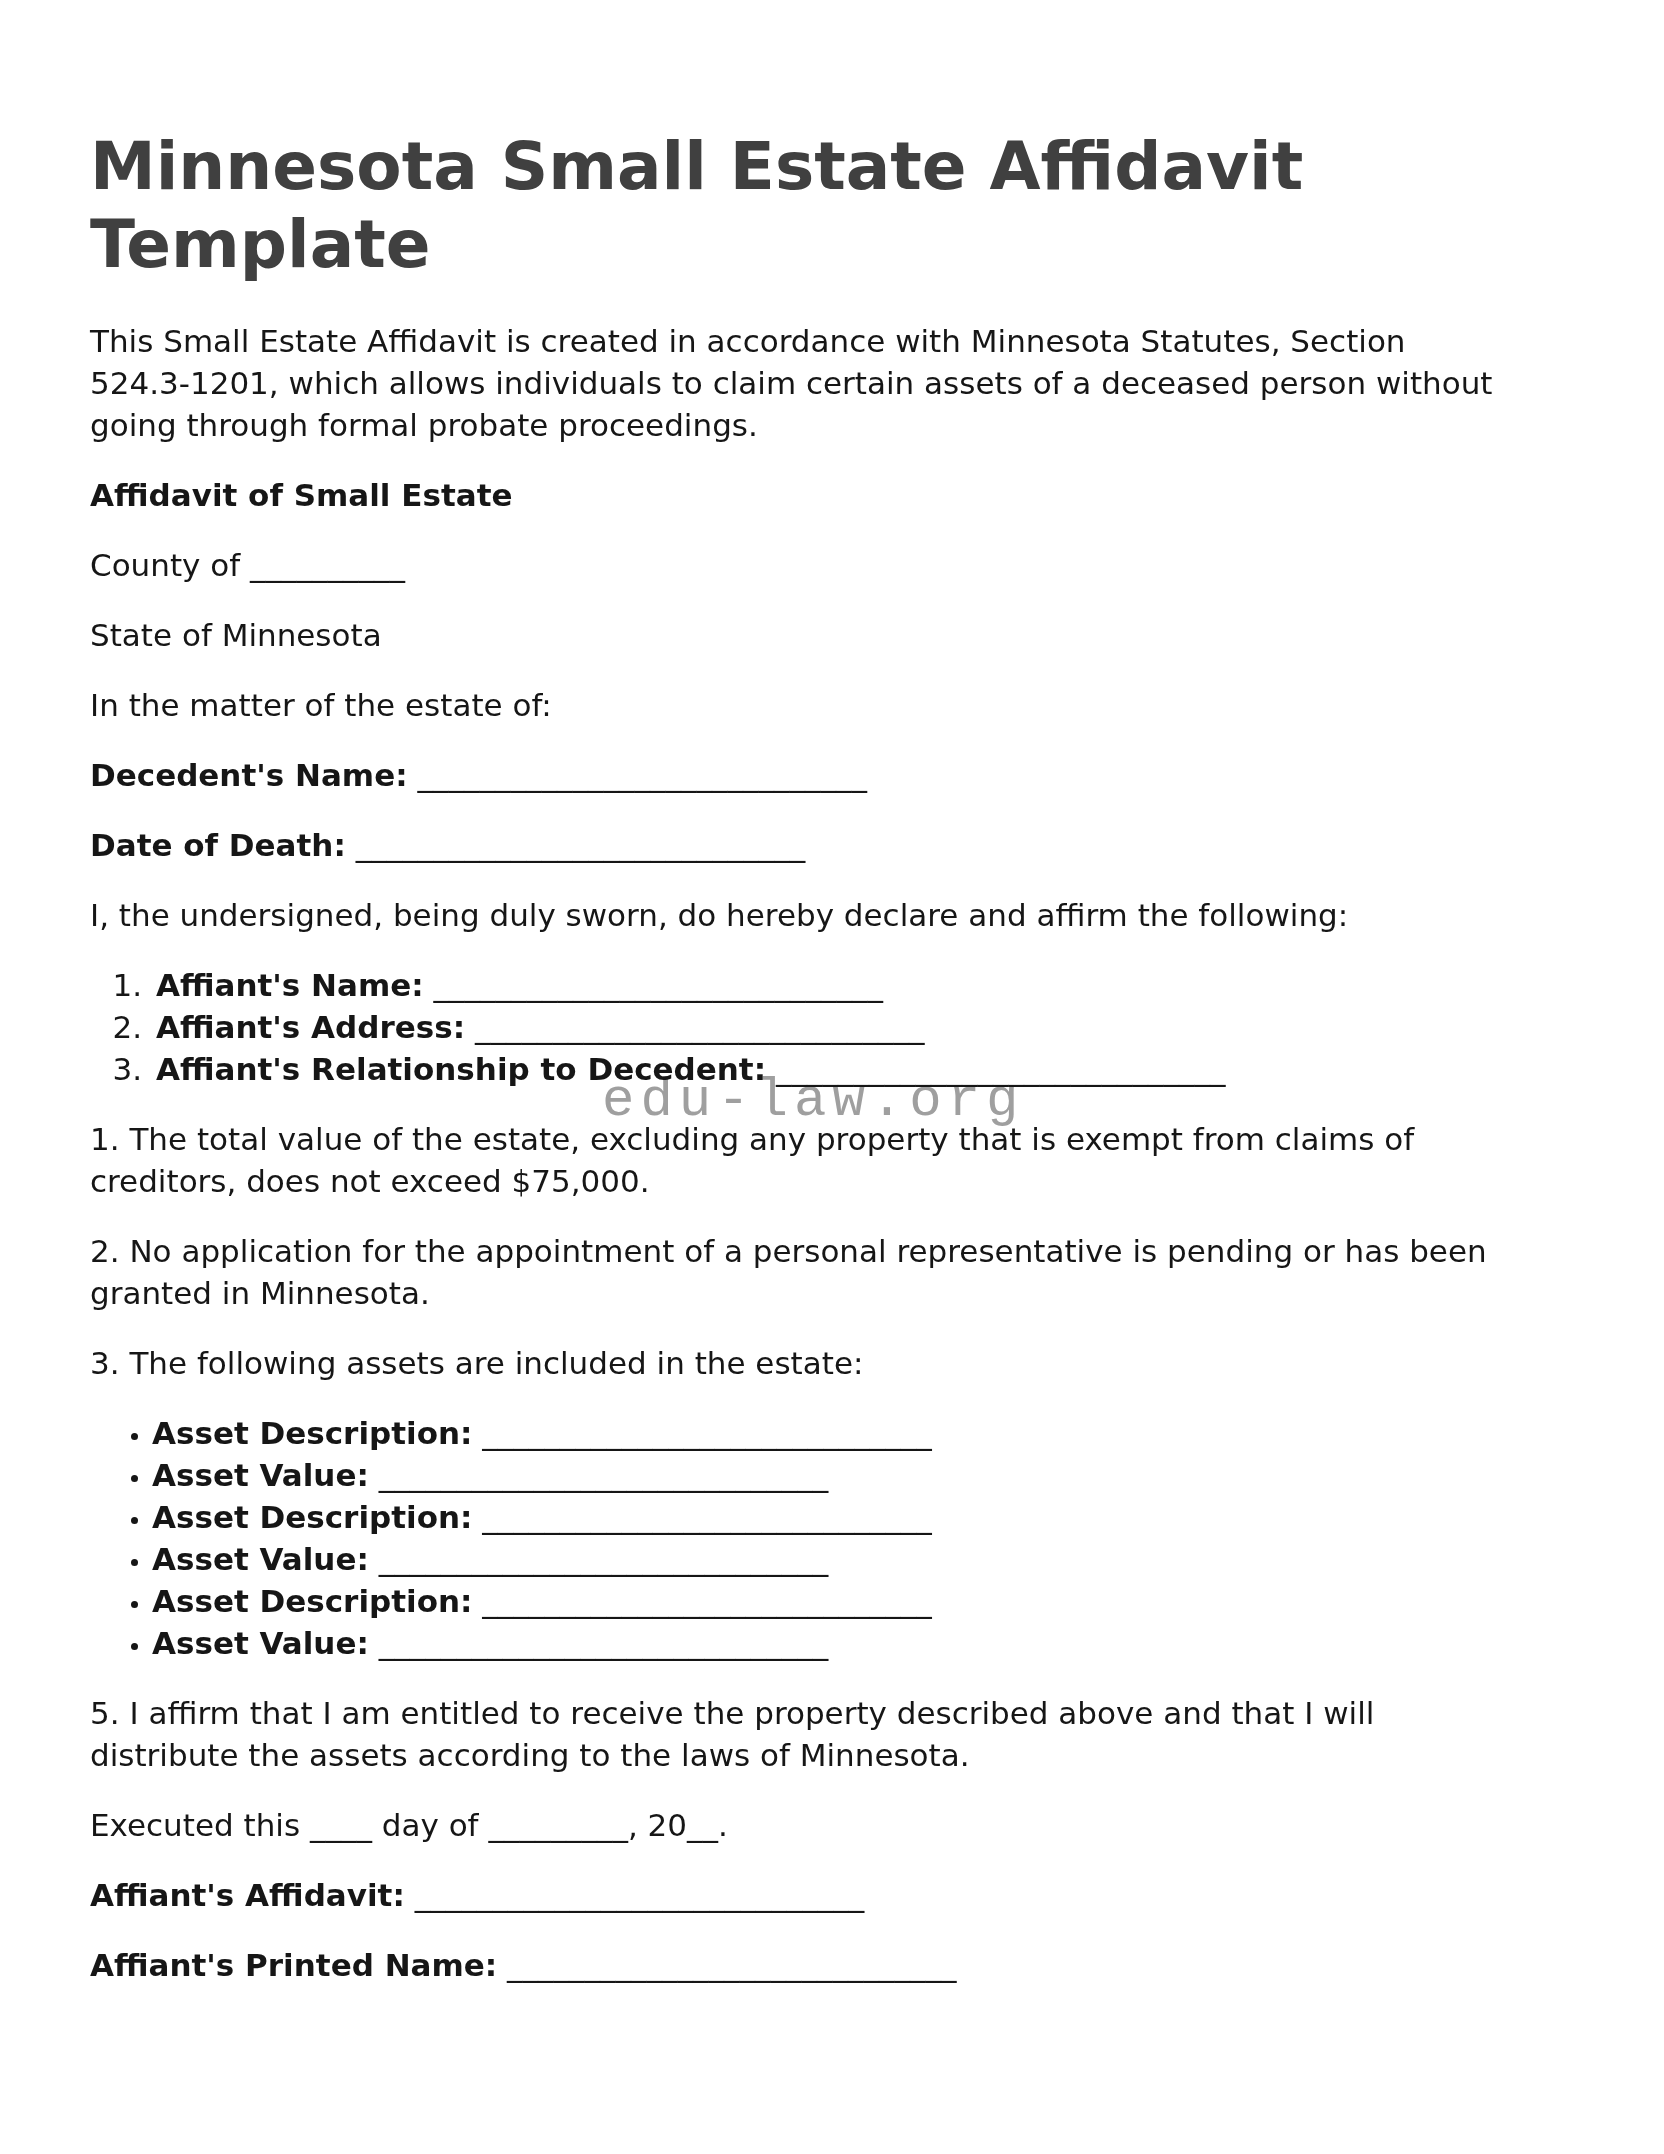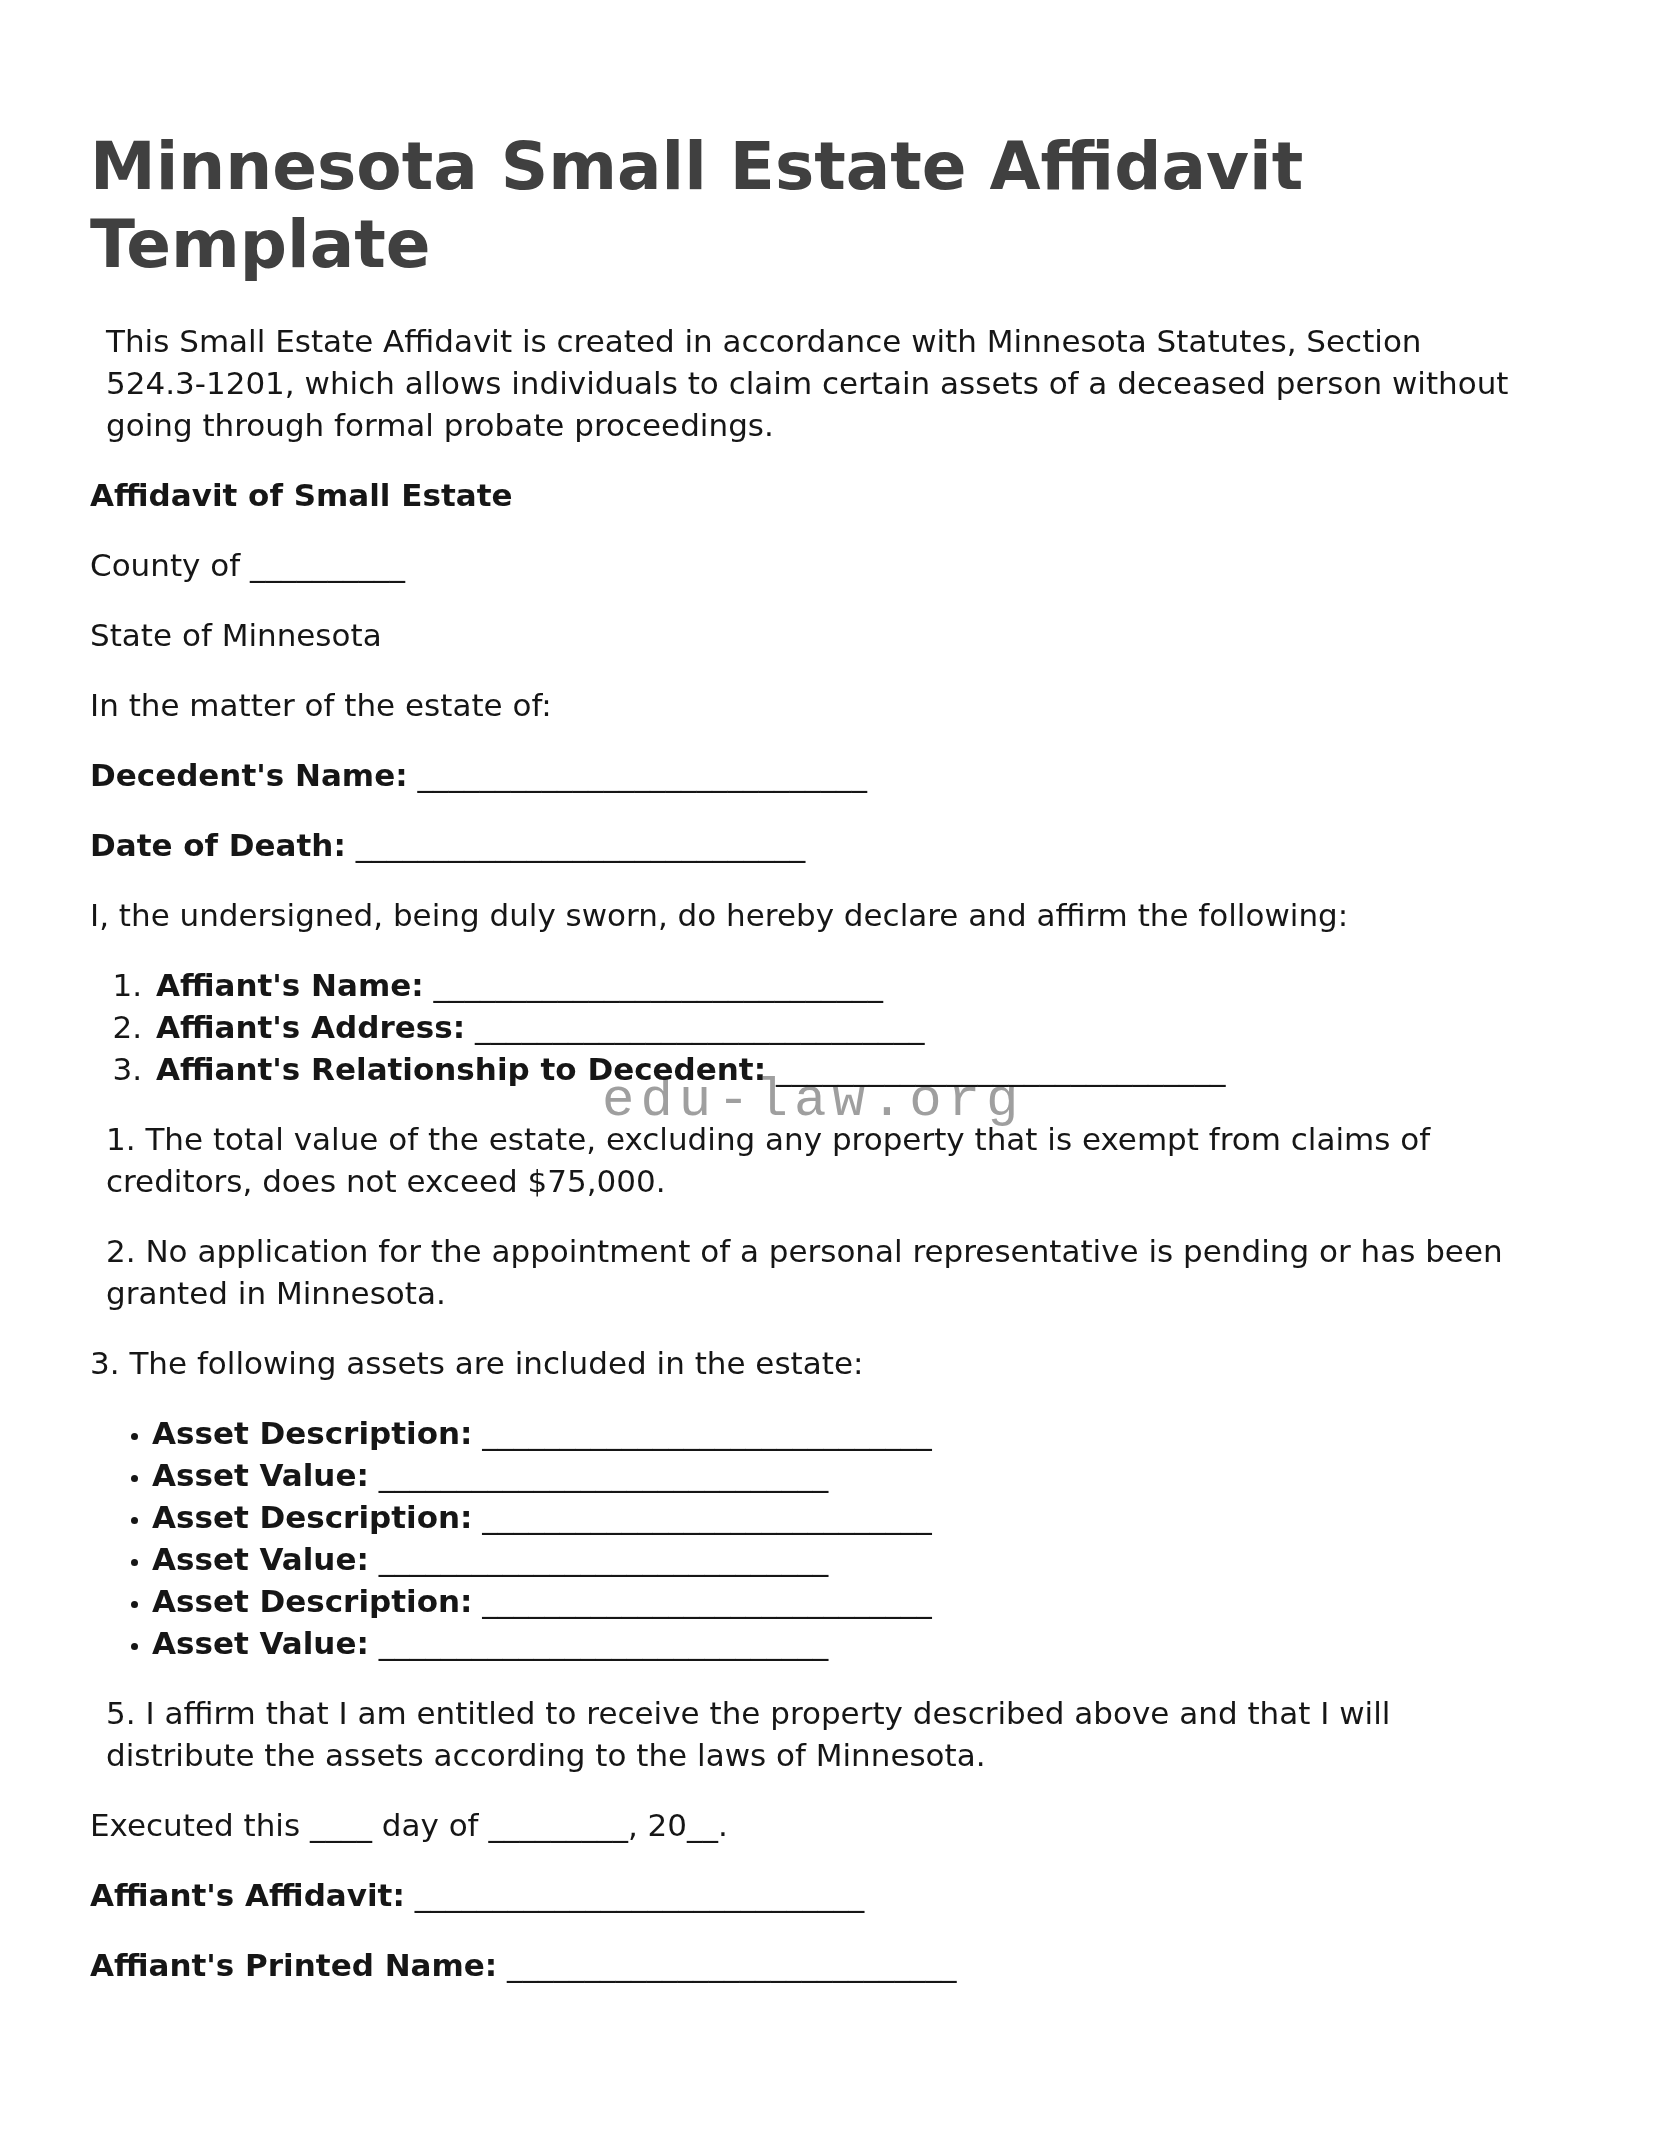--- a/index.html
+++ b/index.html
@@ -22,21 +22,21 @@
   }
   h1.doc-title {
     font-size: 66px;
     line-height: 78px;
     font-weight: 700;
     margin: 0 0 36px 0;
     white-space: pre-line;
     color: #404040;
   }
   p.para {
-    margin: 0 0 28px 16px;
+    margin: 0 0 28px 0;
     white-space: pre-line;
   }
   p.line {
     margin: 0 0 28px 0;
   }
   p.heading {
     margin: 0 0 28px 0;
     font-weight: 700;
   }
   strong.lbl { font-weight: 700; }

